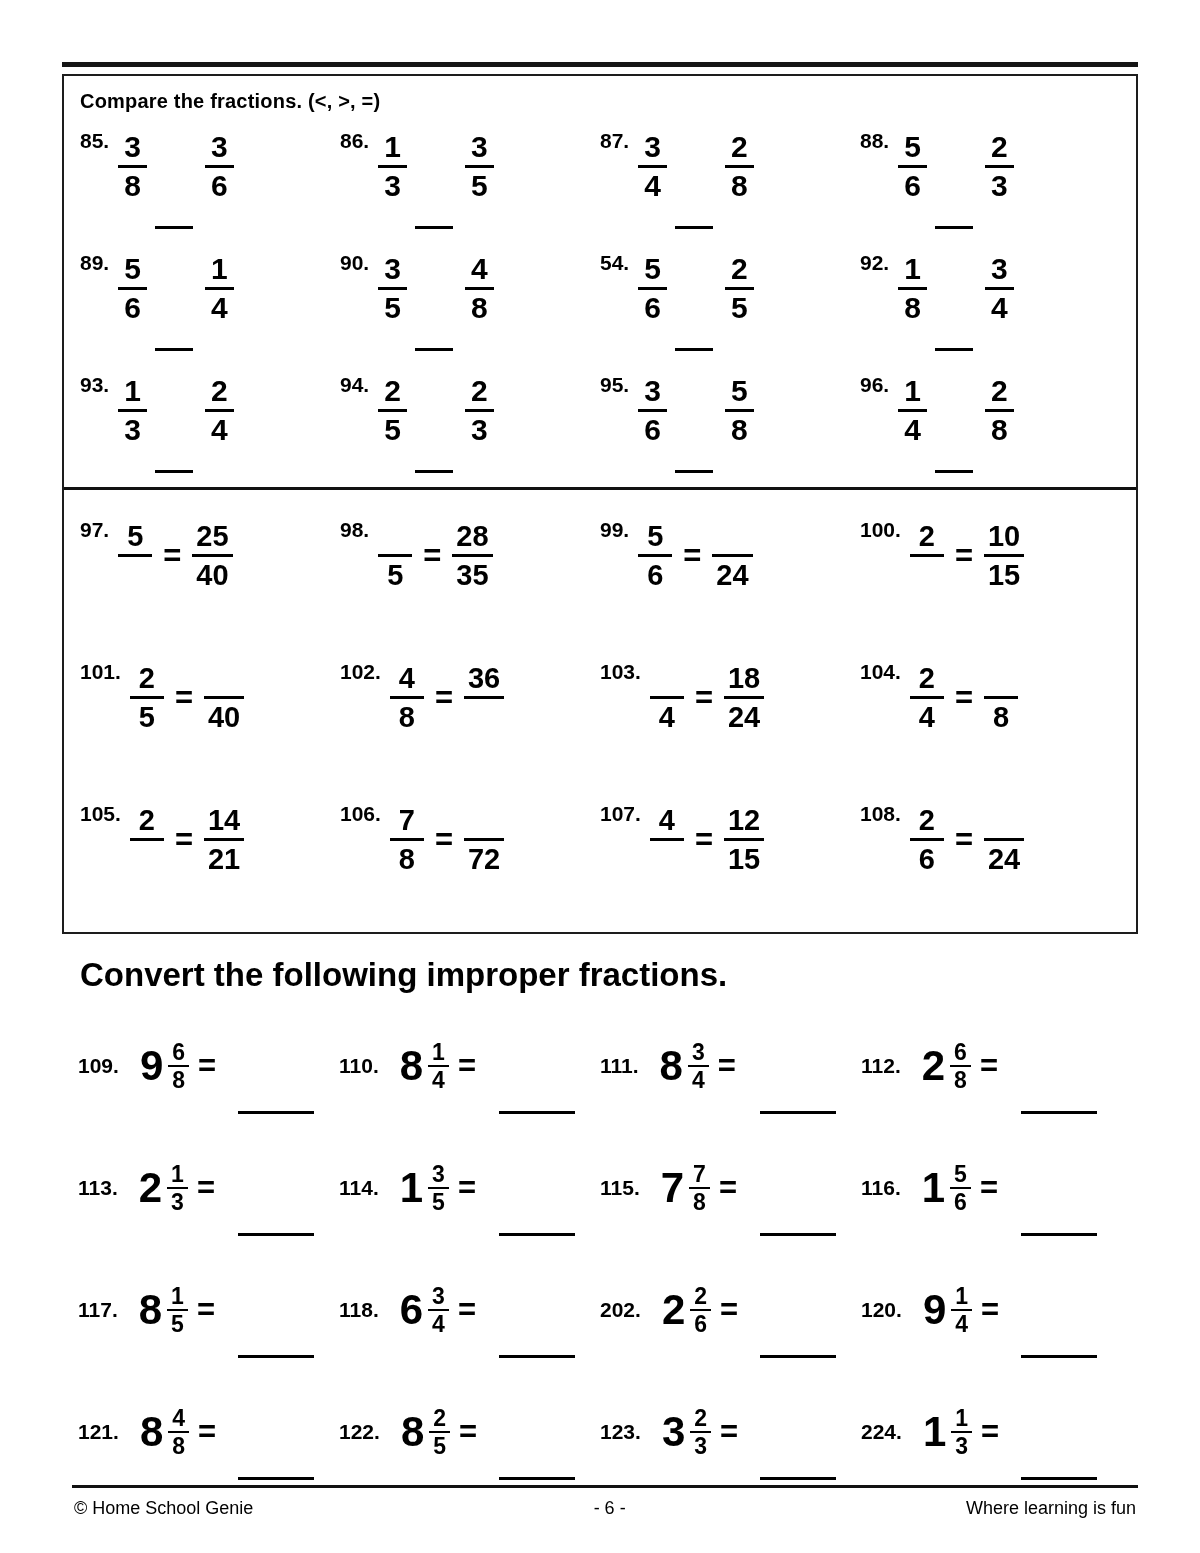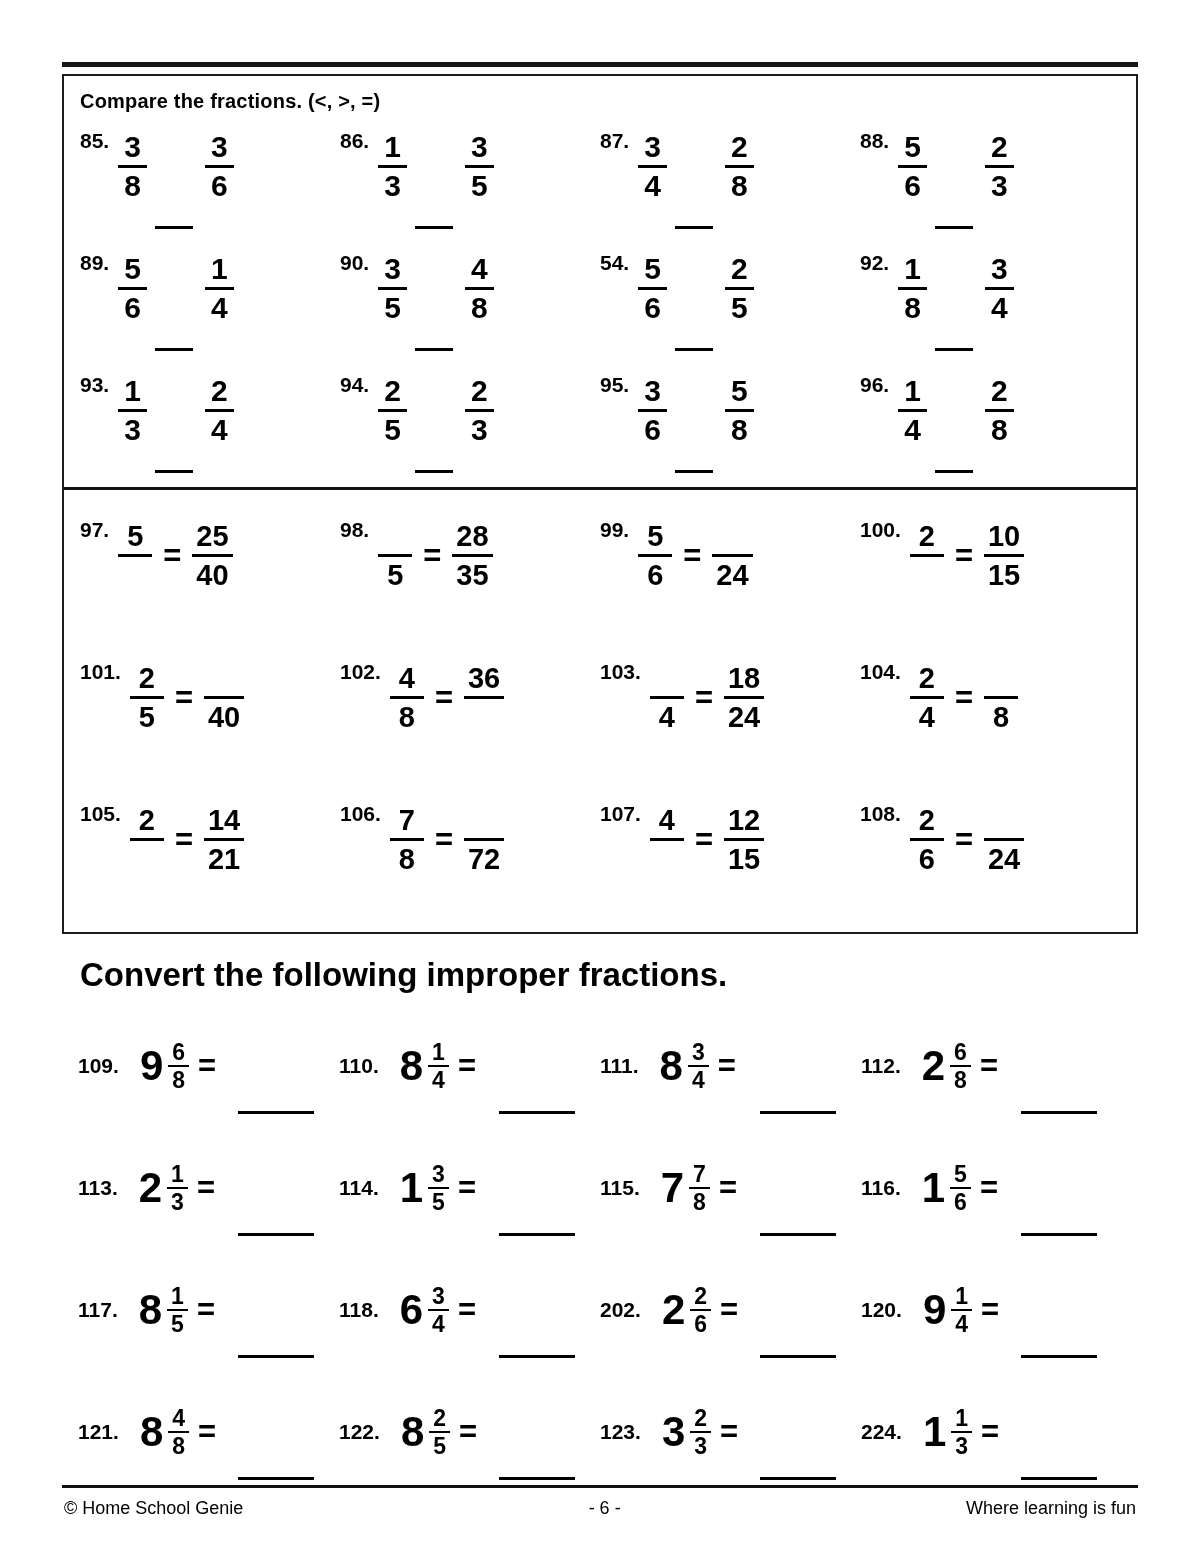--- a/index.html
+++ b/index.html
@@ -42,21 +42,21 @@
   .v-cell{height:112px;padding-top:10px;display:flex;align-items:center;position:relative;}
   .v-cell .mixed{display:inline-flex;align-items:center;margin-left:12px;}
   .whole{font-size:42px;font-weight:700;line-height:1;}
   .mfrac{font-size:23px;margin-left:5px;}
   .mfrac .fn,.mfrac .fd{padding:1px 4px;line-height:1.05;}
   .mfrac .bar{height:2.5px;}
   .veq{font-size:31px;font-weight:700;margin-left:9px;align-self:center;}
   .v-blank{position:absolute;left:160px;bottom:8px;width:76px;height:3px;background:#000;}
 
   
-  .footer-wrap{position:absolute;left:62px;right:62px;bottom:34px;}
+  .footer-wrap{position:absolute;left:72px;right:62px;bottom:34px;}
   .footer-rule{height:3px;background:#111;margin-bottom:8px;}
   .footer{display:flex;justify-content:space-between;font-size:18px;padding:2px 2px 0;}
 </style>
 </head>
 <body>
 
 <div class="page">
   <div class="top-rule"></div>
 
   <div class="boxes">

